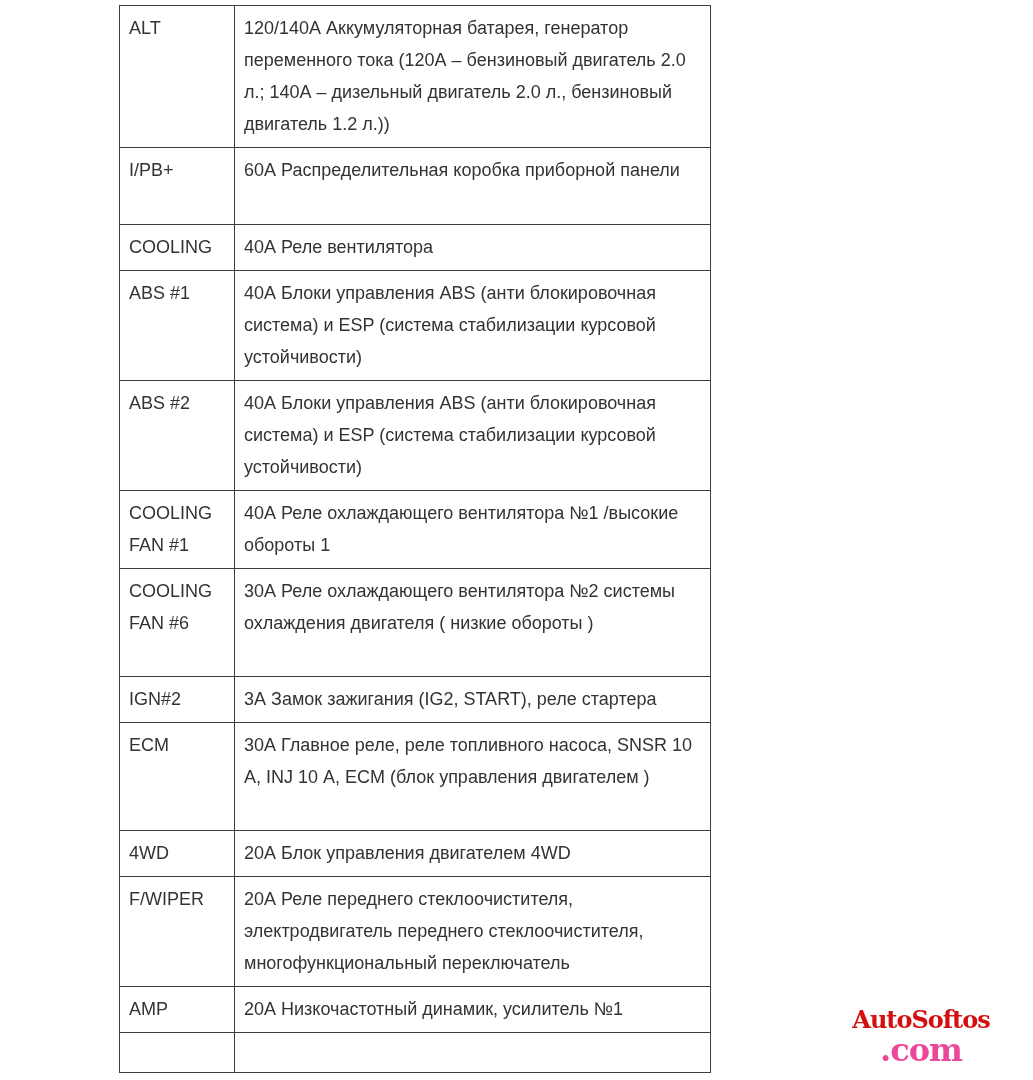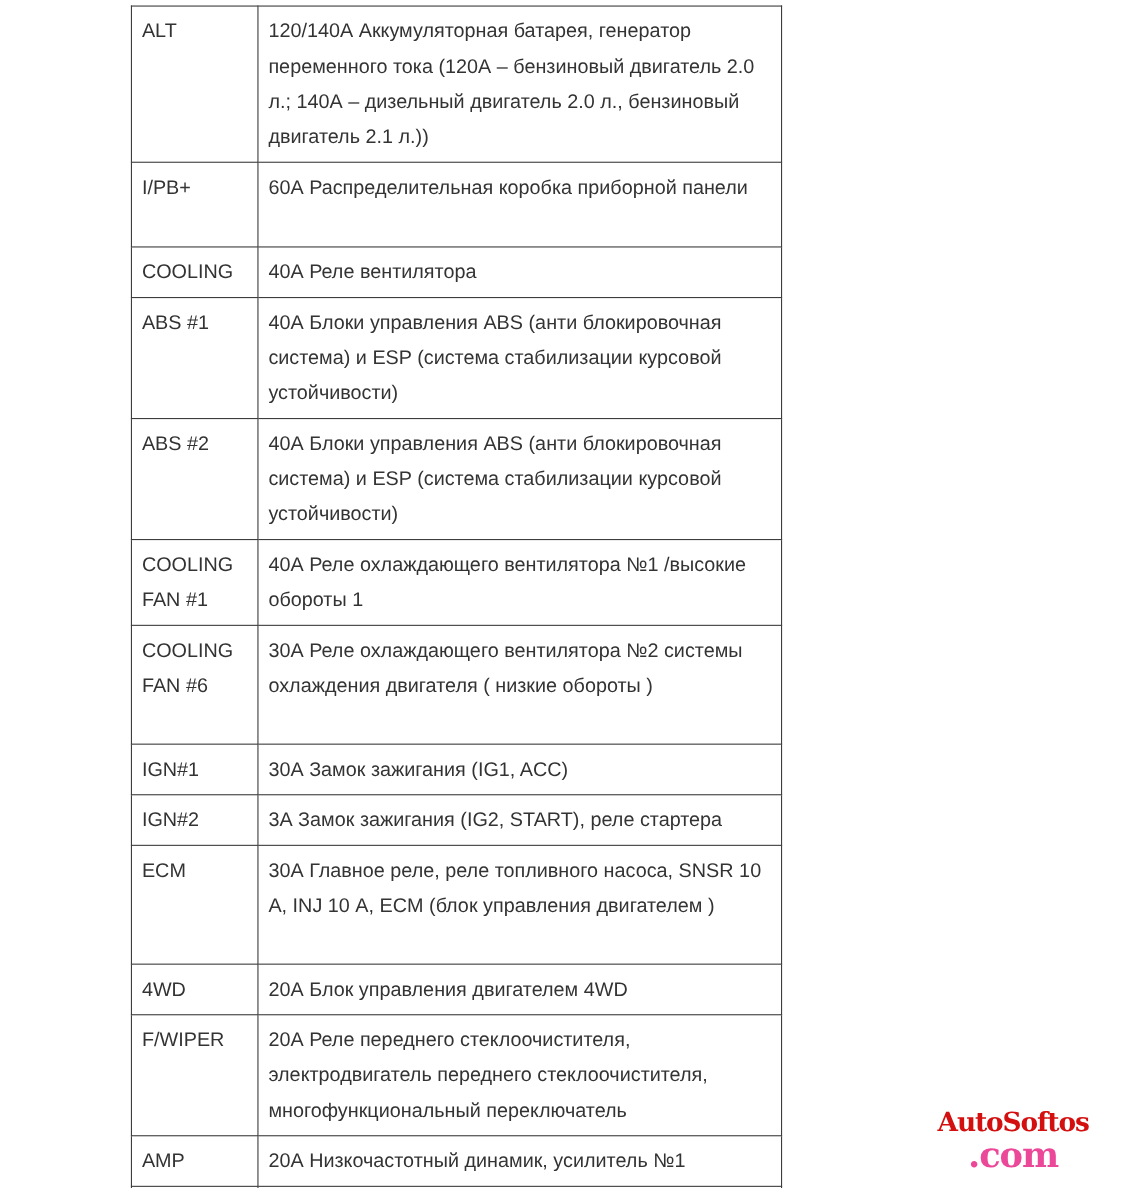--- a/index.html
+++ b/index.html
@@ -56,21 +56,21 @@
 <div class="page">
 
   <table class="fuse-table">
     <colgroup>
         <col class="c-label">
         <col class="c-desc">
       </colgroup>
     <tbody>
       <tr class="h4">
         <td>ALT</td>
-        <td>120/140А Аккумуляторная батарея, генератор переменного тока (120А – бензиновый двигатель 2.0 л.; 140А – дизельный двигатель 2.0 л., бензиновый двигатель 2.1 л.))</td>
+        <td>120/140А Аккумуляторная батарея, генератор переменного тока (120А – бензиновый двигатель 2.0 л.; 140А – дизельный двигатель 2.0 л., бензиновый двигатель 1.2 л.))</td>
       </tr>
       <tr class="h2">
         <td>I/PB+</td>
         <td>60А Распределительная коробка приборной панели</td>
       </tr>
       <tr class="h1">
         <td>COOLING</td>
         <td>40А Реле вентилятора</td>
       </tr>
       <tr class="h3">
@@ -81,24 +81,20 @@
         <td>ABS #2</td>
         <td>40А Блоки управления ABS (анти блокировочная система) и ESP (система стабилизации курсовой устойчивости)</td>
       </tr>
       <tr class="h2">
         <td>COOLING FAN #1</td>
         <td>40А Реле охлаждающего вентилятора №1 /высокие обороты 1</td>
       </tr>
       <tr class="h3">
         <td>COOLING FAN #6</td>
         <td>30А Реле охлаждающего вентилятора №2 системы охлаждения двигателя ( низкие обороты )</td>
-      </tr>
-      <tr class="h1">
-        <td>IGN#1</td>
-        <td>30А Замок зажигания (IG1, ACC)</td>
       </tr>
       <tr class="h1">
         <td>IGN#2</td>
         <td>3А Замок зажигания (IG2, START), реле стартера</td>
       </tr>
       <tr class="h3">
         <td>ECM</td>
         <td>30А Главное реле, реле топливного насоса, SNSR 10 А, INJ 10 А, ECM (блок управления двигателем )</td>
       </tr>
       <tr class="h1">

